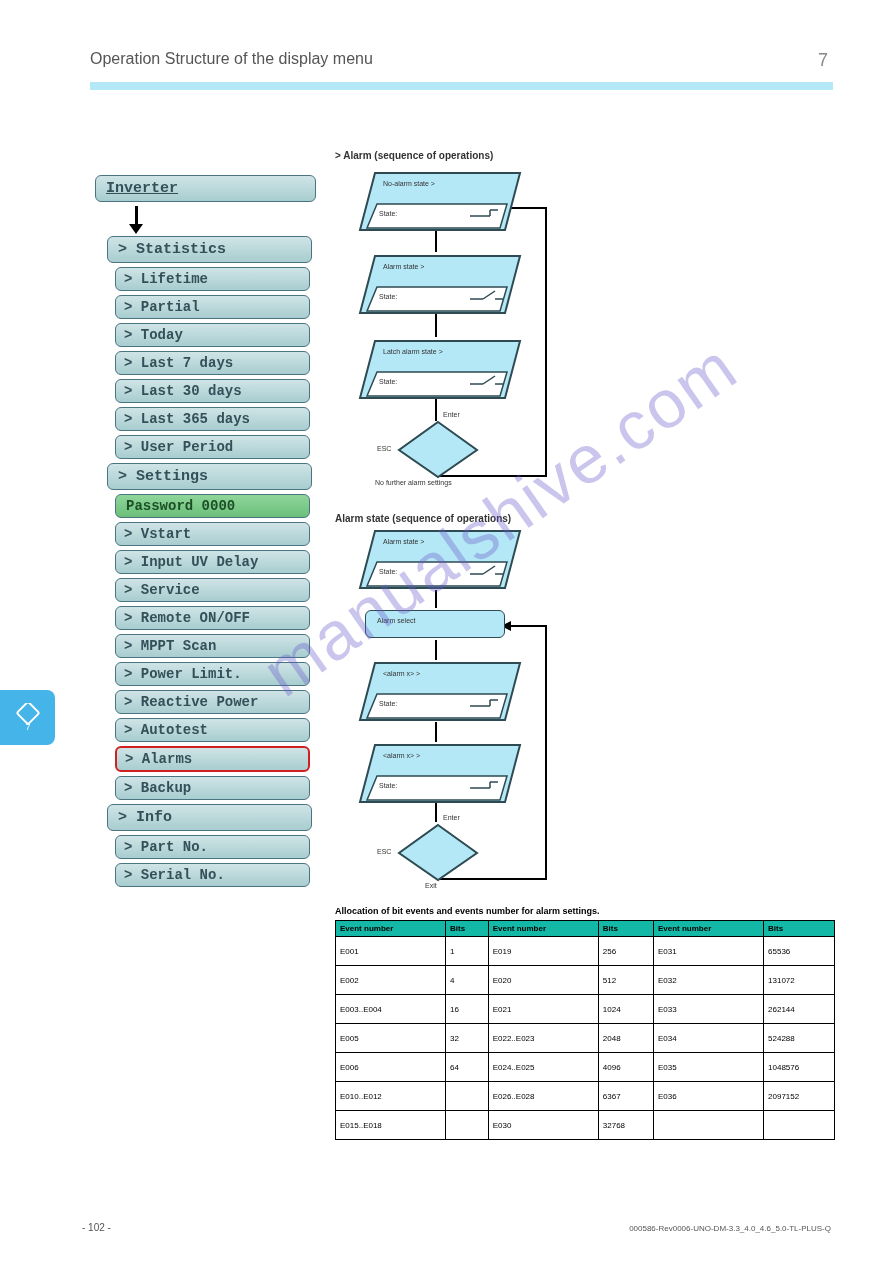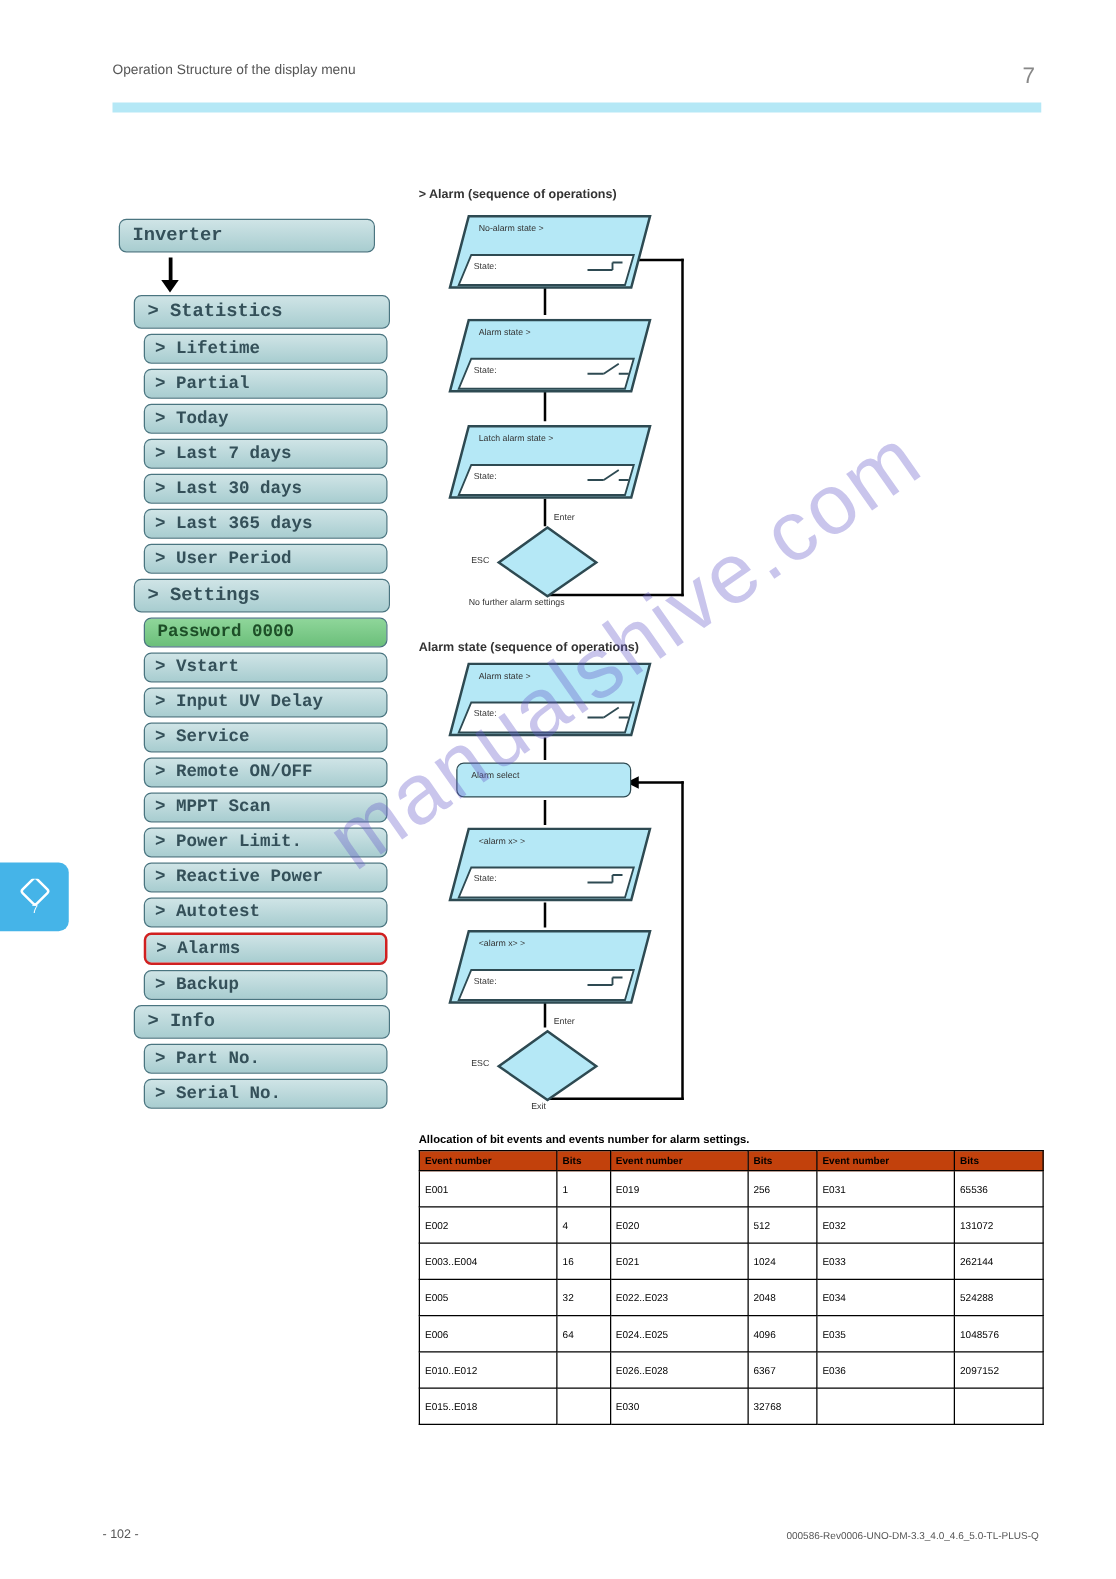--- a/index.html
+++ b/index.html
@@ -24,21 +24,21 @@
     top: 82px;
     left: 90px;
     right: 60px;
     height: 8px;
     background: #b5e8f6;
   }
   .header-text {
     position: absolute;
     top: 50px;
     left: 90px;
-    font-size: 11px;
+    font-size: 16px;
     color: #555;
   }
   .chapter-no {
     position: absolute;
     top: 50px;
     right: 65px;
     font-size: 18px;
     color: #888;
     font-weight: 400;
   }
@@ -69,21 +69,21 @@
     border: 1px solid #4a7580;
     font-family: "Courier New", monospace;
     font-size: 15px;
     font-weight: 600;
     color: #345059;
     padding: 4px 10px;
     margin-bottom: 4px;
     background: linear-gradient(#cfe4e6, #a8cdd0);
     white-space: nowrap;
   }
-  .menu-btn.root { width: 205px; margin-left: 0; }
+  .menu-btn.root { width: 221px; margin-left: 0; text-decoration: underline; }
   .menu-btn.level1 { width: 205px; margin-left: 12px; }
   .menu-item { width: 195px; margin-left: 20px; font-size: 14px; padding: 3px 8px; }
   .menu-pass {
     width: 195px; margin-left: 20px;
     background: linear-gradient(#8fd69a, #6bbf7a);
     color: #1d4f27;
     font-size: 14px;
     padding: 3px 10px;
   }
   .arrow-down {
@@ -142,21 +142,21 @@
     width: 500px;
     font-size: 8px;
   }
   table.bits th, table.bits td {
     border:1px solid #000;
     padding: 3px 4px;
     text-align:left;
     vertical-align: middle;
   }
   table.bits th {
-    background:#c2410c;
+    background:#14b8a6;
     font-weight:700;
     font-size:8px;
   }
   table.bits td { height: 22px; }
   
   .footer-left {
     position:absolute;
     left: 82px;
     bottom: 30px;
     font-size: 10px;

